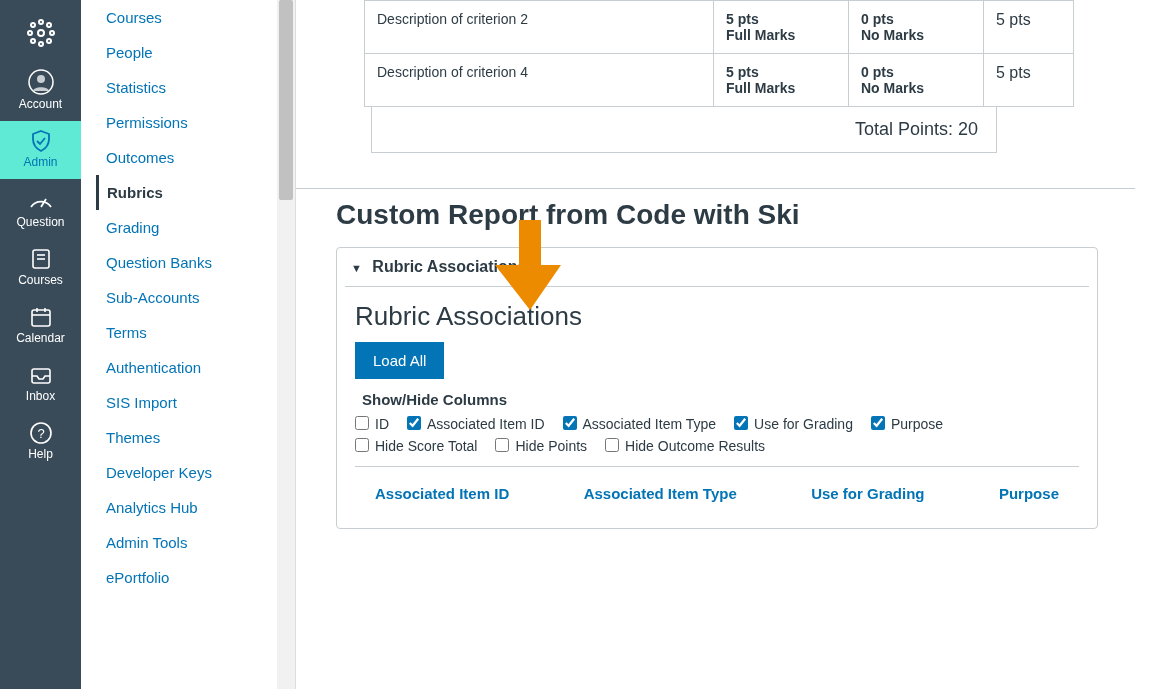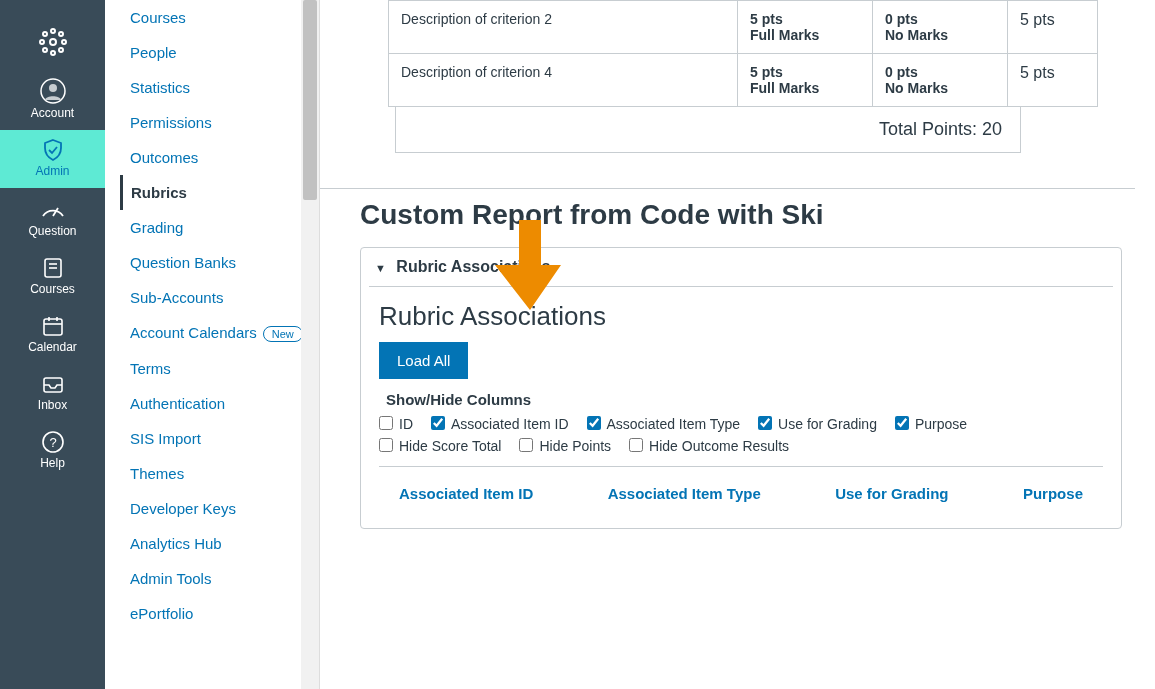--- a/index.html
+++ b/index.html
@@ -10,27 +10,27 @@
     background: #fff;
     width: 1155px;
     height: 689px;
     overflow: hidden;
     position: relative;
   }
   .app { display: flex; height: 100%; }
 
   
   .global-nav {
-    width: 105px;
+    width: 81px;
     background: #394B58;
     color: #fff;
     display: flex;
     flex-direction: column;
     align-items: center;
-    padding-top: 18px;
+    padding-top: 9px;
     flex-shrink: 0;
   }
   .global-item {
     width: 100%;
     text-align: center;
     padding: 8px 0 10px;
     font-size: 12px;
     cursor: pointer;
   }
   .global-item.active { background: #5eead4; color: #0374B5; }
@@ -269,21 +269,20 @@
     <nav class="context-nav" id="context-nav">
         <a class="nav-item"><span>Courses</span></a>
         <a class="nav-item"><span>People</span></a>
         <a class="nav-item"><span>Statistics</span></a>
         <a class="nav-item"><span>Permissions</span></a>
         <a class="nav-item"><span>Outcomes</span></a>
         <a class="nav-item active"><span>Rubrics</span></a>
         <a class="nav-item"><span>Grading</span></a>
         <a class="nav-item"><span>Question Banks</span></a>
         <a class="nav-item"><span>Sub-Accounts</span></a>
-        <a class="nav-item"><span>Account Calendars</span><span class="nav-new-badge">New</span></a>
         <a class="nav-item"><span>Terms</span></a>
         <a class="nav-item"><span>Authentication</span></a>
         <a class="nav-item"><span>SIS Import</span></a>
         <a class="nav-item"><span>Themes</span></a>
         <a class="nav-item"><span>Developer Keys</span></a>
         <a class="nav-item"><span>Analytics Hub</span></a>
         <a class="nav-item"><span>Admin Tools</span></a>
         <a class="nav-item"><span>ePortfolio</span></a>
       </nav>
     <div class="fake-scrollbar">

